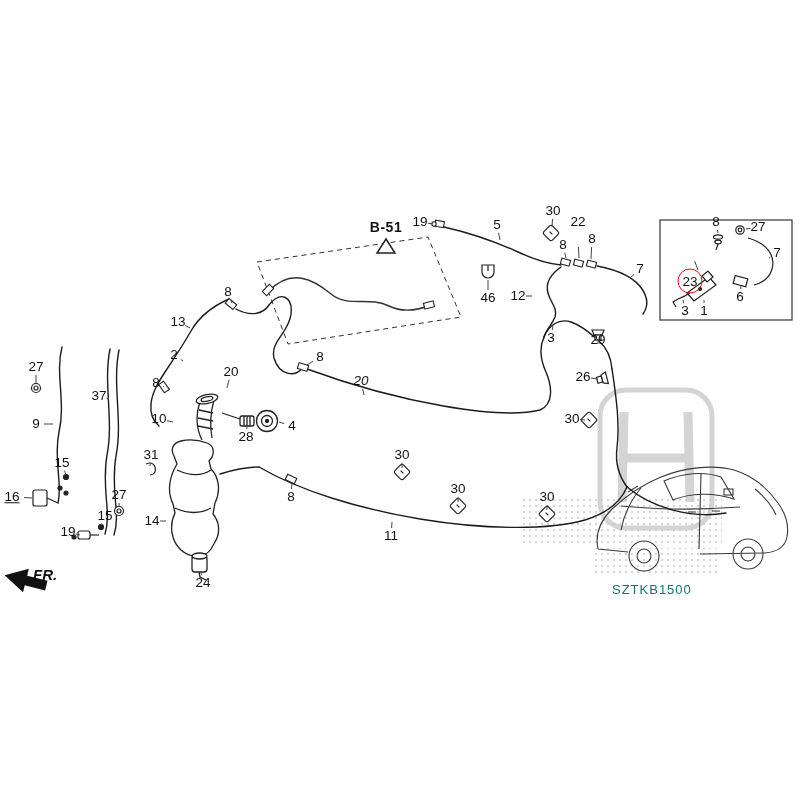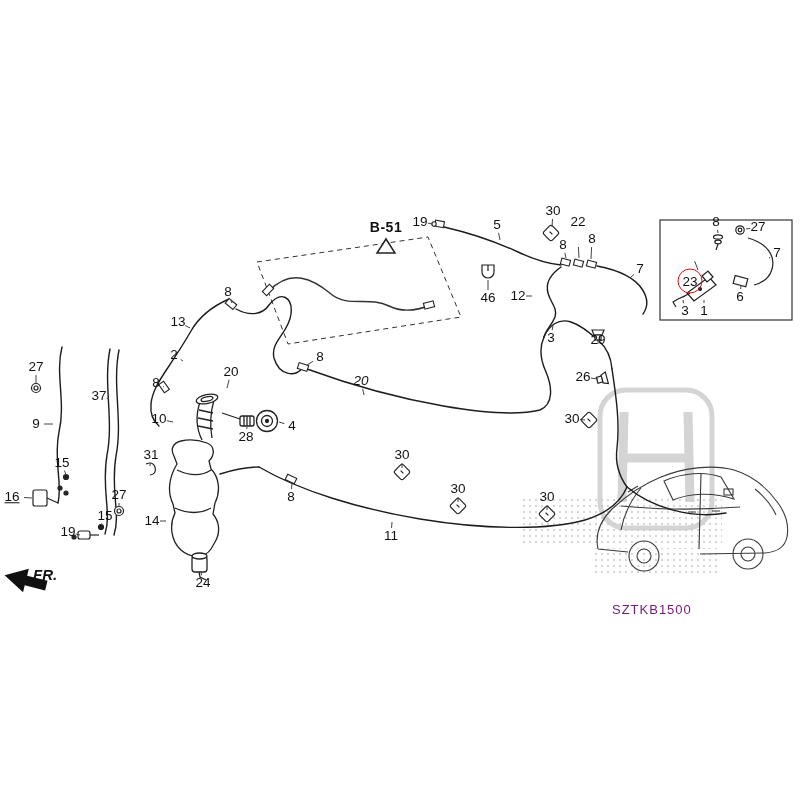--- a/index.html
+++ b/index.html
@@ -9,21 +9,21 @@
   #labels-layer{position:absolute;left:0;top:0;width:800px;height:800px;pointer-events:none;}
   .part-label{position:absolute;transform:translate(-50%,-50%);font-size:13.5px;line-height:1;
               color:#111;white-space:nowrap;}
   .part-label.circled{border:1.8px solid var(--hl,#e01010);border-radius:50%;
               width:23px;height:23px;display:flex;align-items:center;justify-content:center;margin-top:32px;}
   .text-b51{position:absolute;left:386px;top:227px;transform:translate(-50%,-50%);
             font-weight:bold;font-size:14px;letter-spacing:.5px;}
   .text-fr{position:absolute;left:33px;top:574px;transform:translate(0,-50%);
            font-weight:bold;font-style:italic;font-size:15px;}
   .text-code{position:absolute;left:612px;top:589px;transform:translate(0,-50%);
-             font-size:13px;letter-spacing:1px;color:#701a75;margin-top:20px;}
+             font-size:13px;letter-spacing:1px;color:#0f766e;}
 </style>
 </head>
 <body>
 
 <div class="stage">
 
   <svg class="base" width="800" height="800" viewBox="0 0 800 800">
     <defs>
       <pattern id="dots" width="6" height="6" patternUnits="userSpaceOnUse">
         <circle cx="2" cy="2" r="1" fill="#c9c9c9"></circle>

